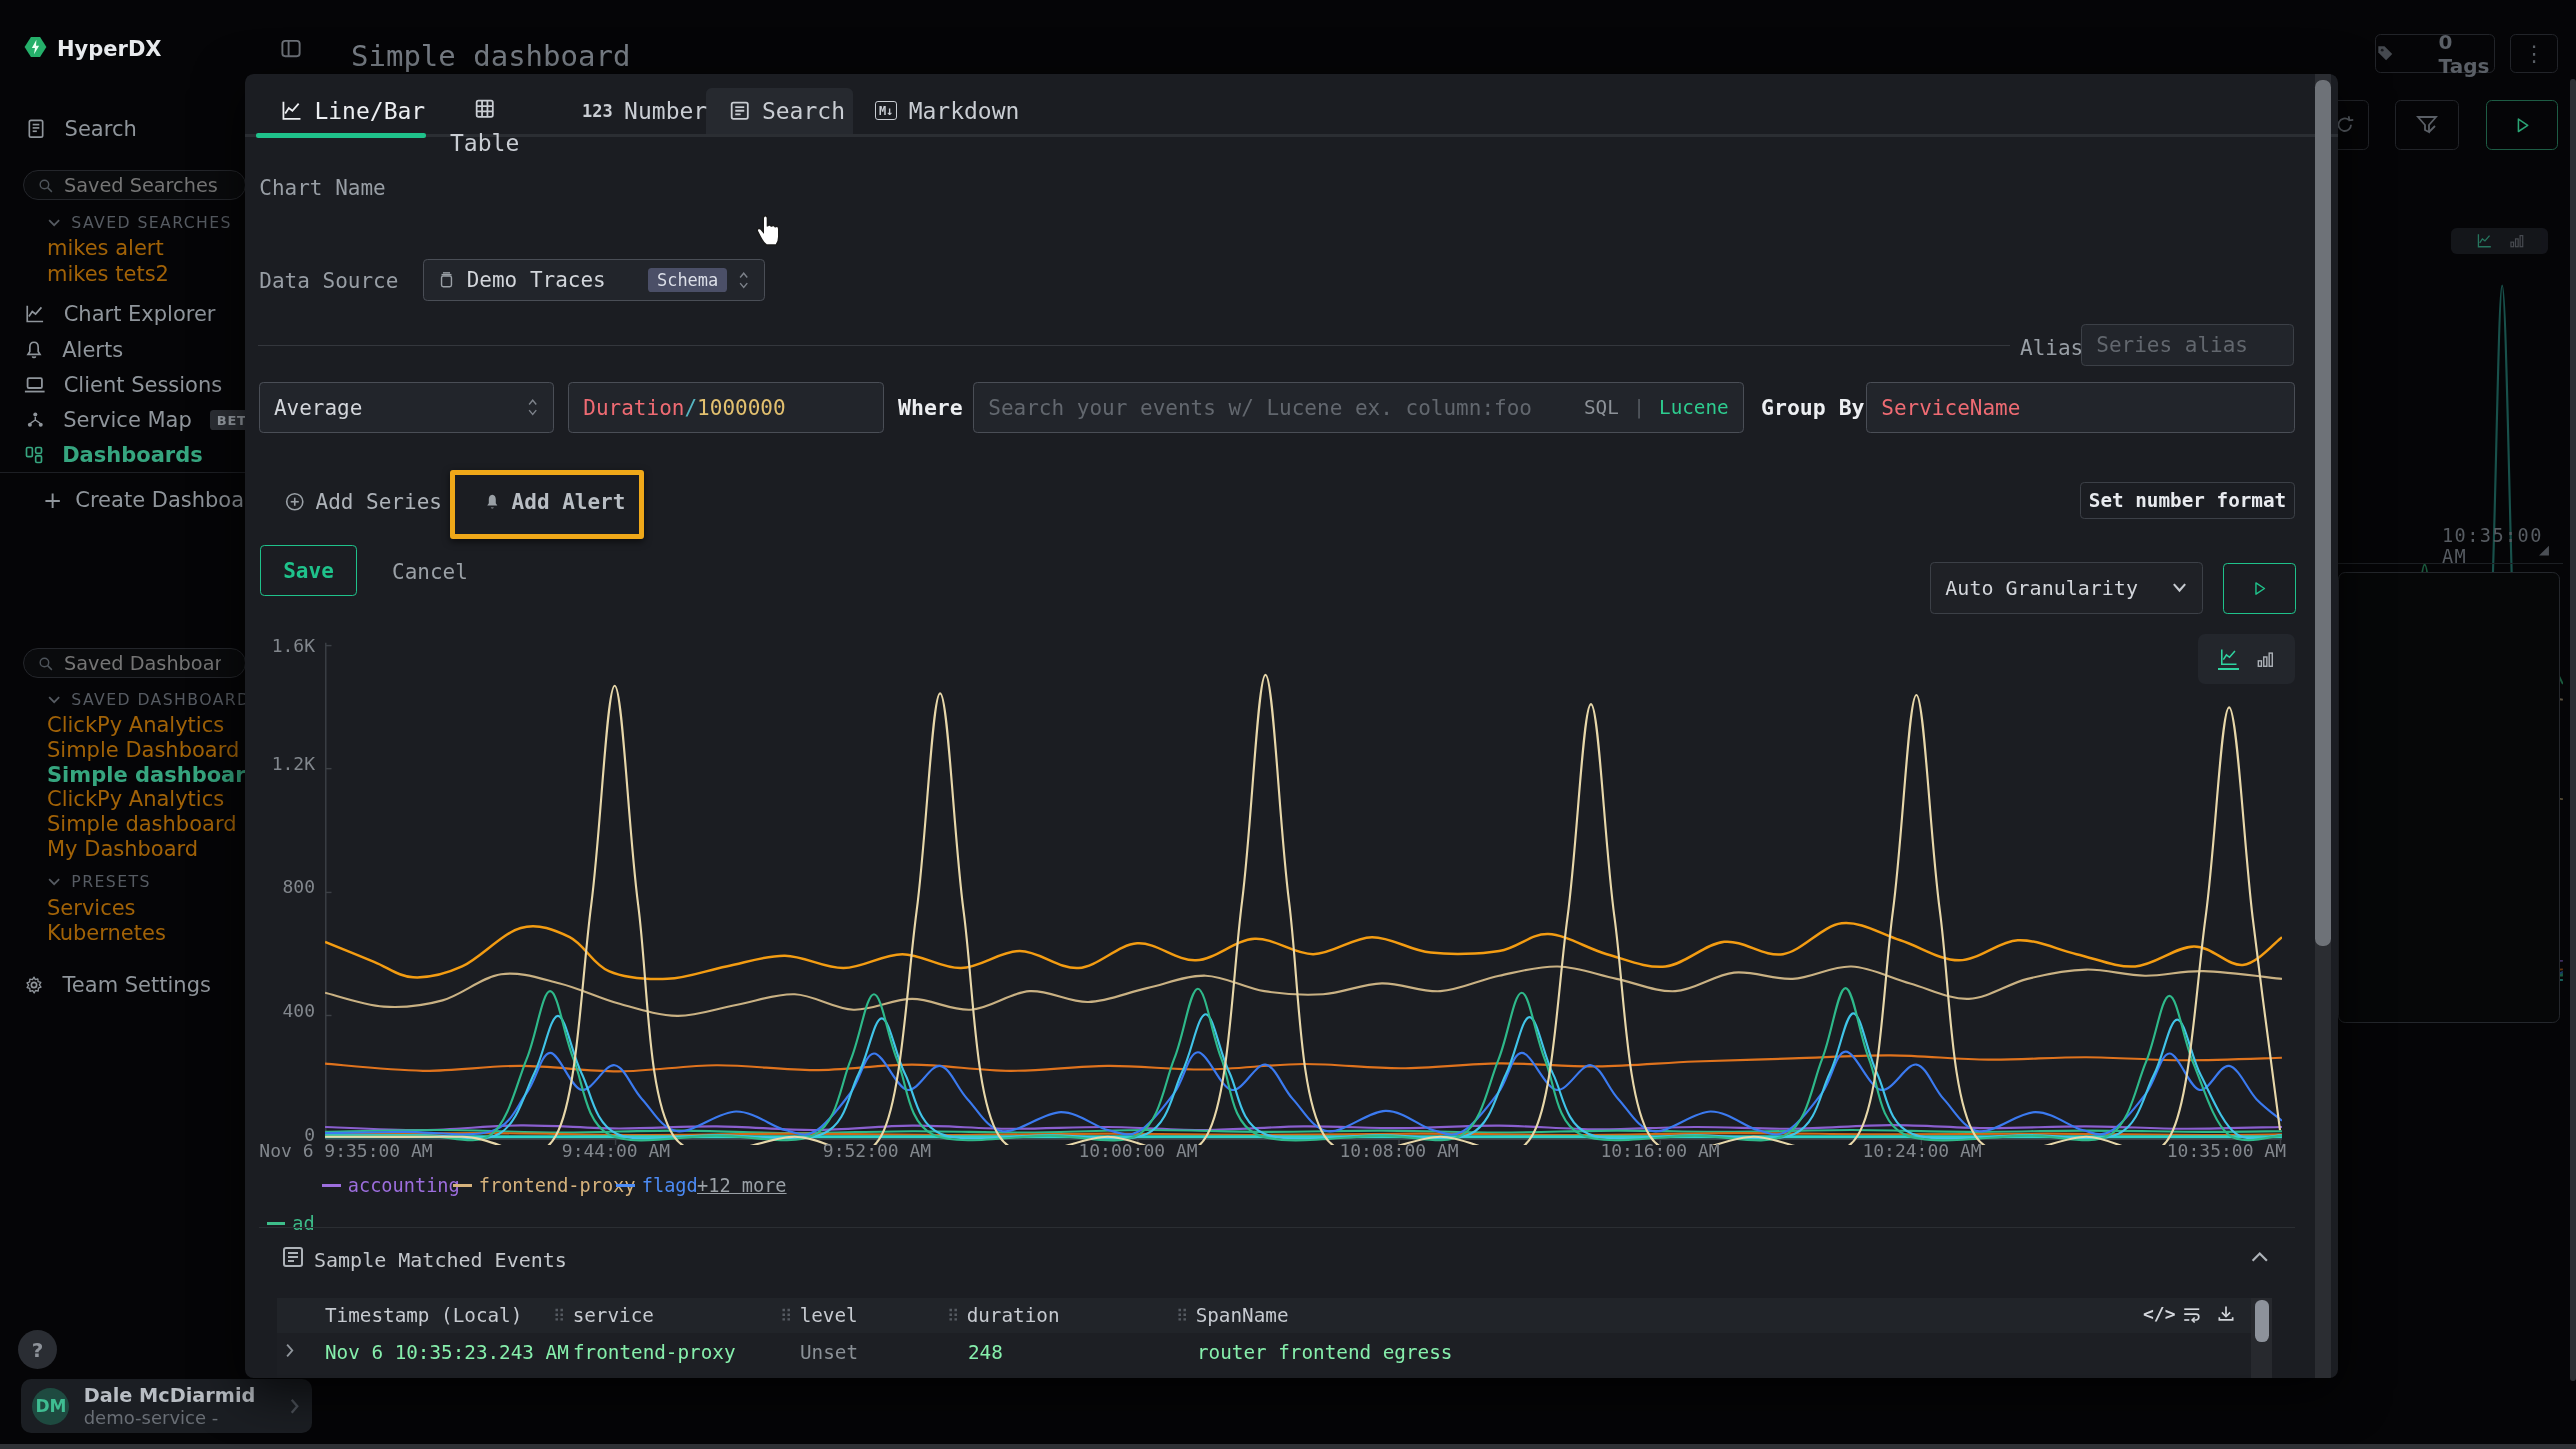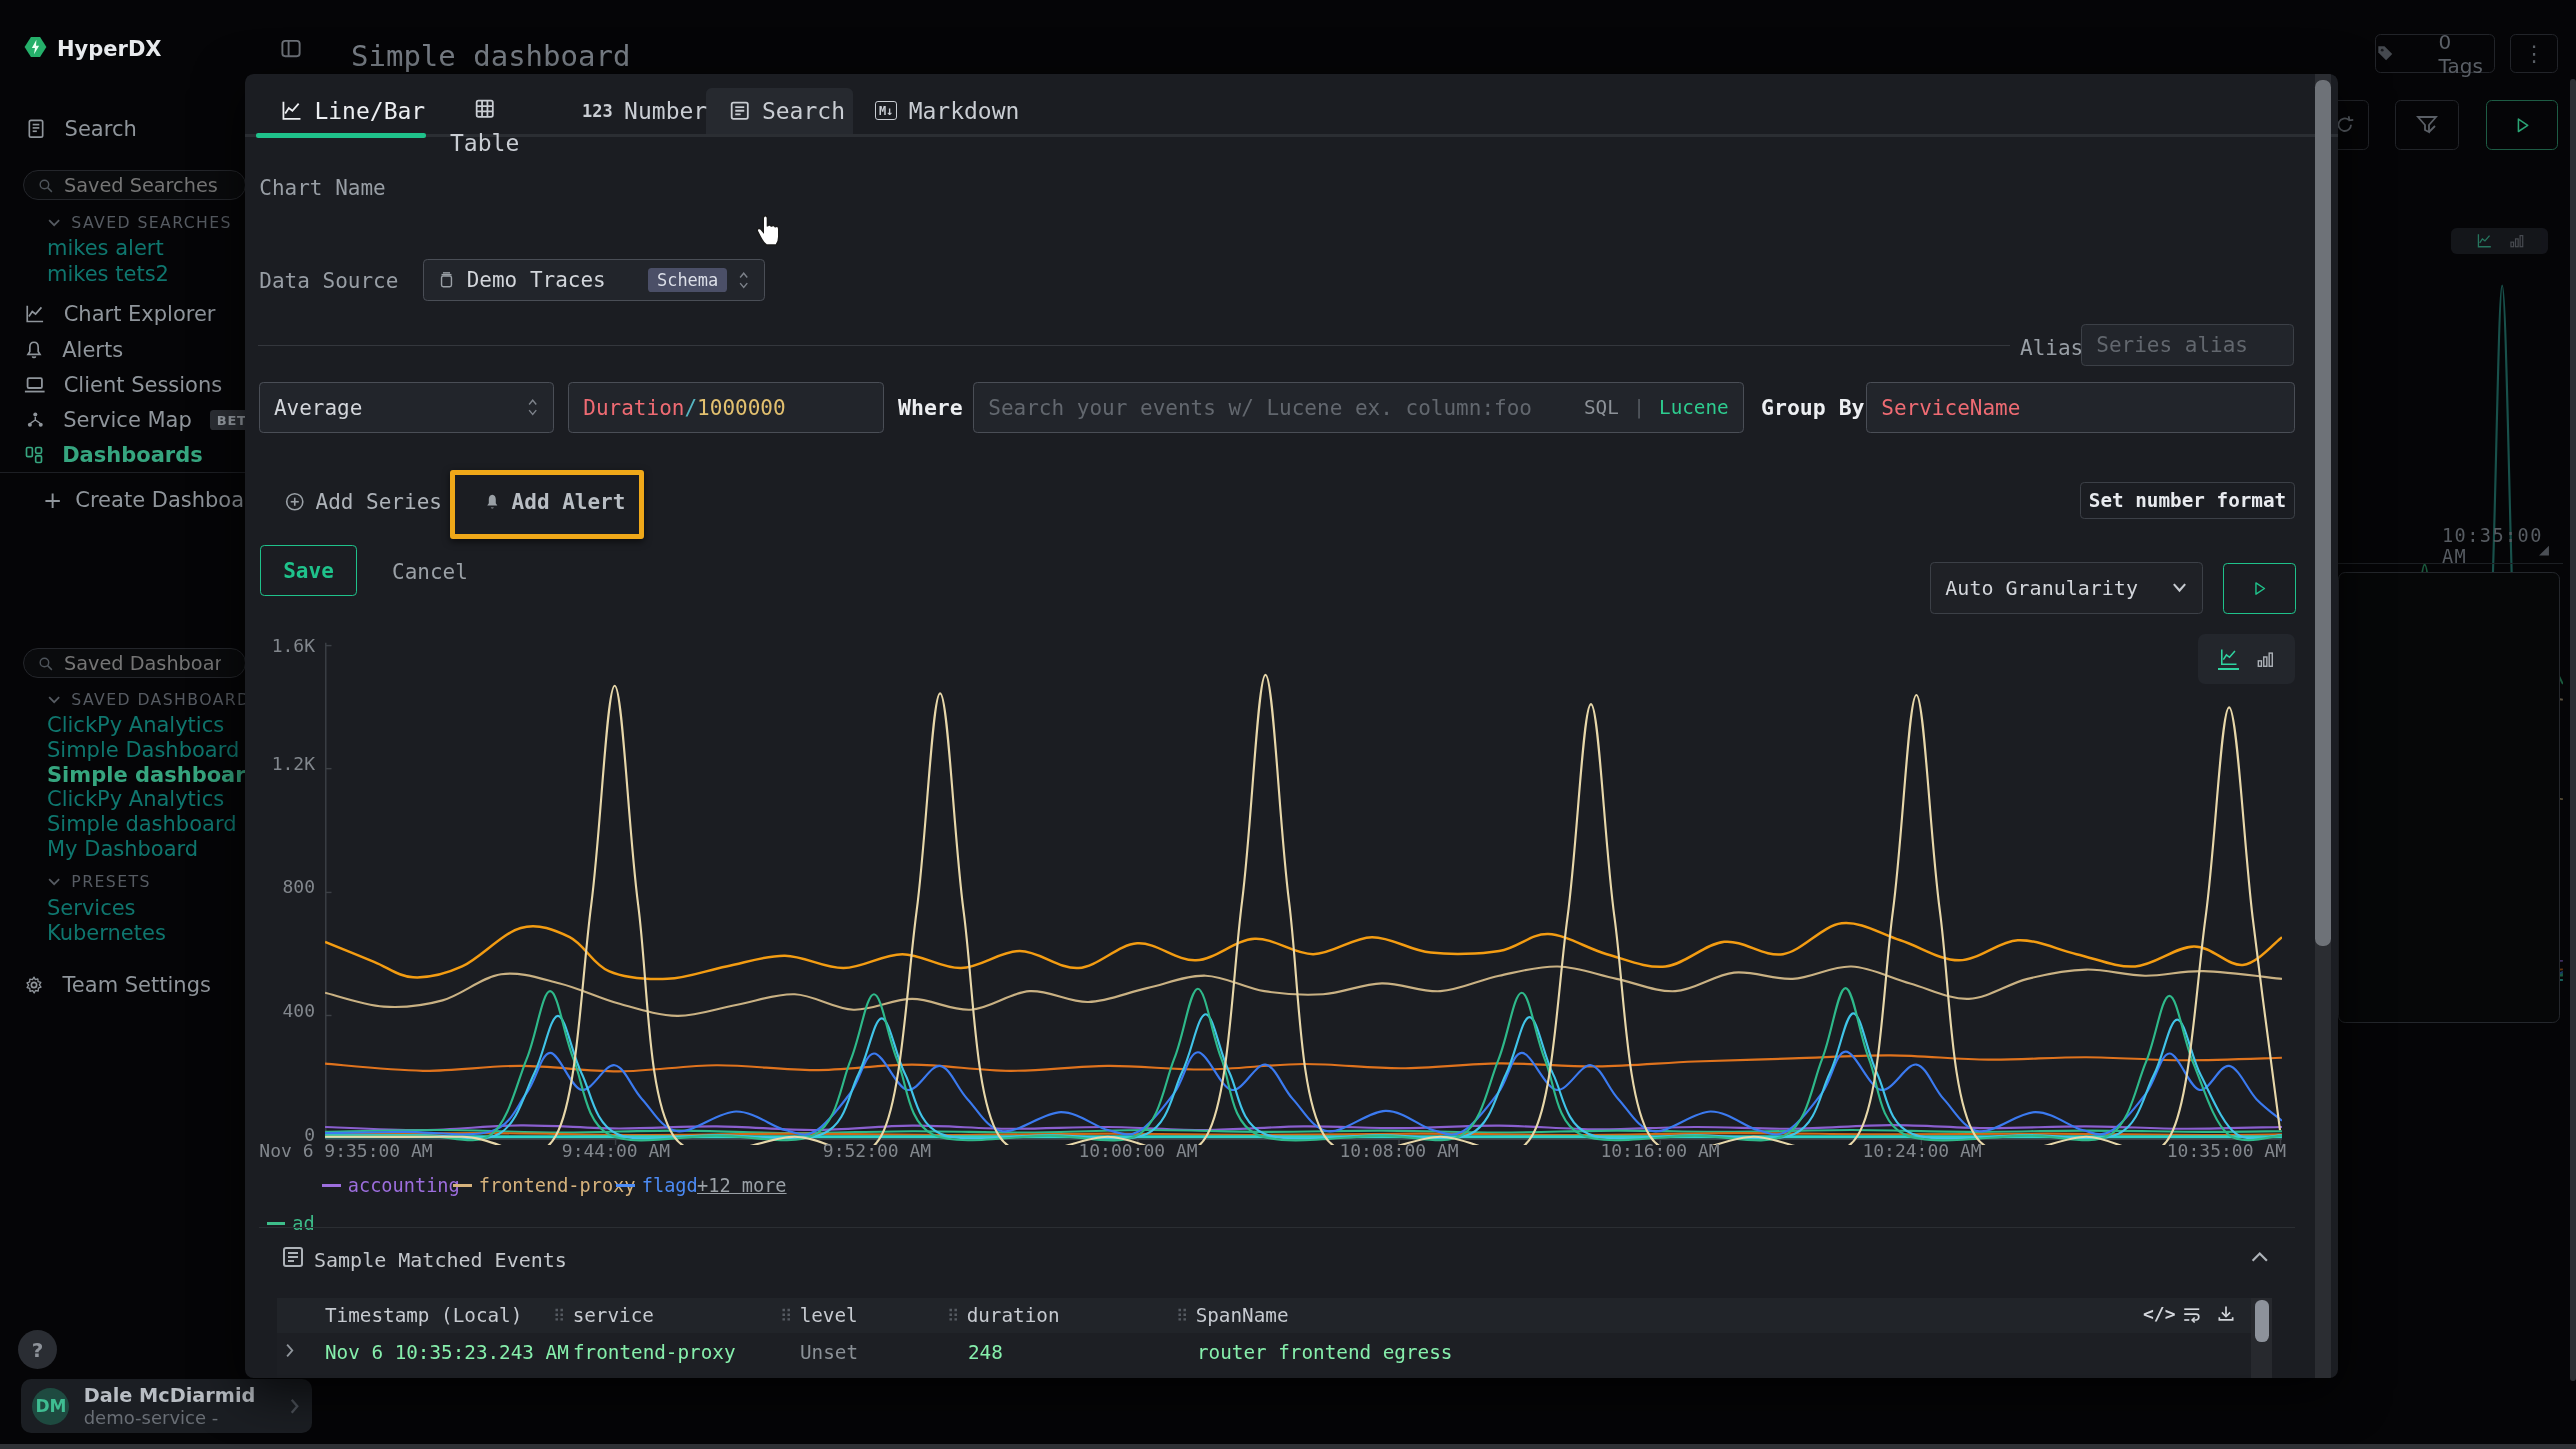--- a/index.html
+++ b/index.html
@@ -7,21 +7,21 @@
   #page {
     position:relative; width:2576px; height:1450px; overflow:hidden;
     background:#050507; font-family:"DejaVu Sans", sans-serif; color:#9aa0a6;
   }
   .abs { position:absolute; }
   .mono { font-family:"DejaVu Sans Mono", monospace; }
   .sans { font-family:"DejaVu Sans", sans-serif; }
 
   
   .side-item { color:#8f959b; font-size:21px; display:flex; align-items:center; gap:18.6px; cursor:pointer; }
-  .side-sub { color:#0f766e; font-size:21px; cursor:pointer; }
+  .side-sub { color:#a16207; font-size:21px; cursor:pointer; }
   .section-h { color:#565b62; font-size:15.7px; letter-spacing:1.4px; display:flex; align-items:center; gap:10px; }
   .pill {
     width:223px; height:30px; border:0.7px solid #24262b; border-radius:15px; background:#0a0b0d;
     color:#4e545b; font-size:19.3px; display:flex; align-items:center; gap:10px; padding:0 13px;
   }
   .icon { display:inline-flex; align-items:center; justify-content:center; color:inherit; }
   svg { display:block; }
 
   
   .ghost-btn { border:1.4px solid #222429; border-radius:5.7px; color:#5a5f66; display:flex; align-items:center; justify-content:center; gap:10px; background:transparent; }
@@ -212,21 +212,21 @@
     </div>
     <span class="icon" style="color:#4d525a;">
       <svg width="13" height="18.6" viewBox="0 0 12 20">
           <polyline points="3,3 9,10 3,17" fill="none" stroke="currentColor" stroke-width="2.5"></polyline>
         </svg>
     </span>
   </div>
 
   <div class="abs mono" style="left:351px;top:39px;font-size:29px;color:#7a8088;">Simple dashboard</div>
 
-  <div class="abs ghost-btn" style="left:2375px;top:34px;width:120px;height:39px;font-size:20px;font-weight:normal;gap:44px;">
+  <div class="abs ghost-btn" style="left:2375px;top:34px;width:120px;height:39px;font-size:20px;font-weight:bold;gap:44px;">
     <span class="icon">
       <svg width="18.6" height="18.6" viewBox="0 0 24 24">
           <path d="M3 3 h8 l10 10 -8 8 L3 11 Z" fill="#45494f"></path>
           <circle cx="8" cy="8" r="1.8" fill="#17181c"></circle>
         </svg>
     </span>
     <span>0 Tags</span>
   </div>
   <div class="abs ghost-btn" style="left:2510px;top:34px;width:48px;height:39px;font-size:21.5px;">
     <span>⋮</span>

